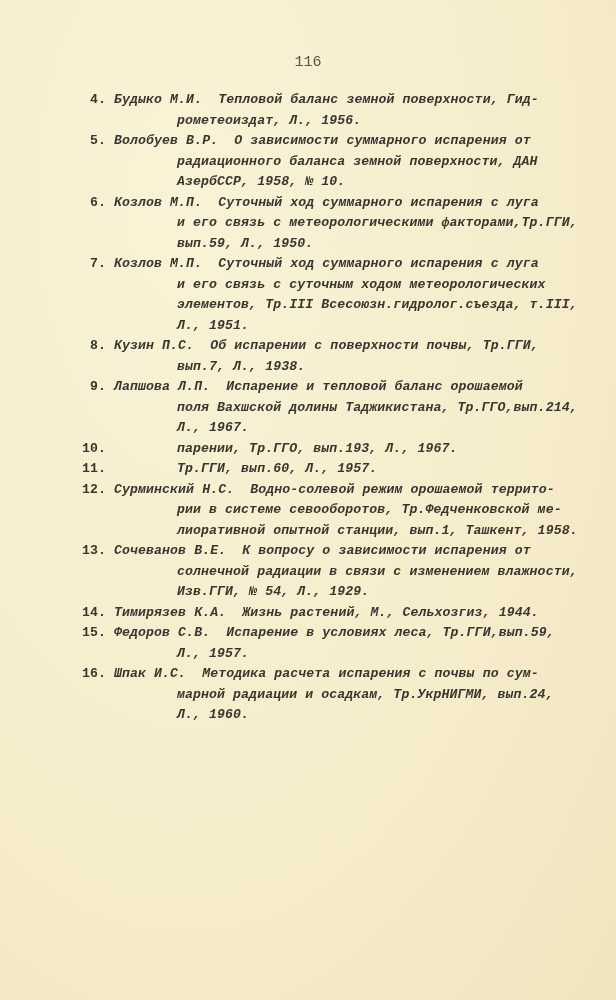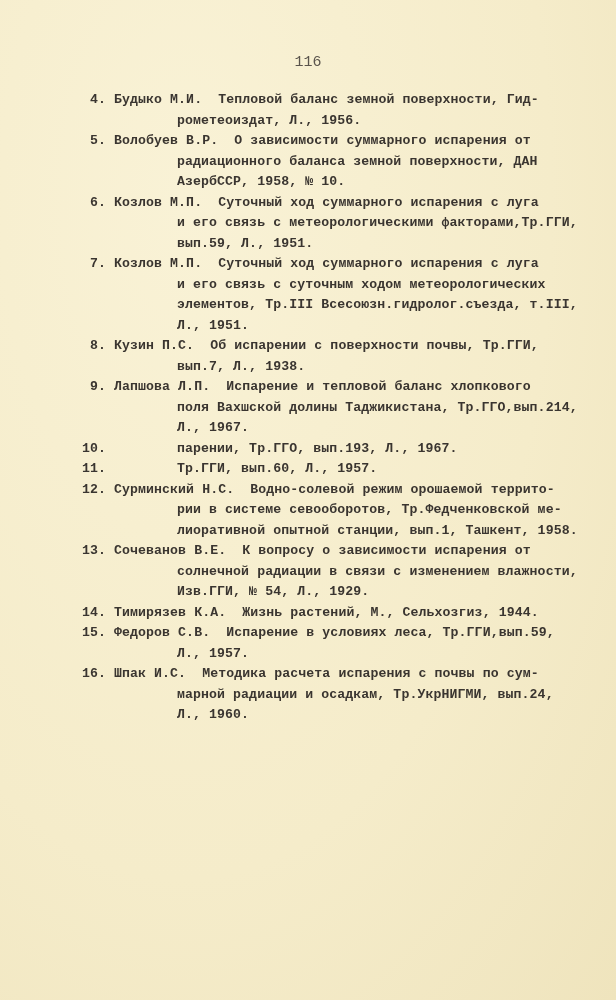--- a/index.html
+++ b/index.html
@@ -11,21 +11,21 @@
       color: #3a3530;
       position: relative;
     }
     .page-number {
       position: absolute; top: 54px; left: 0; width: 616px;
       text-align: center; font-size: 15px; color: #5a544c;
     }
     .refs { position: absolute; top: 90px; left: 78px; width: 538px; }
     .ref { position: relative; font-size: 13.2px; line-height: 20.5px; font-weight: bold; letter-spacing: 0.1px; }
     .ref-num { position: absolute; right: 100%; margin-right: -28px; white-space: nowrap; }
-    .ref-line { display: block; white-space: pre; }
+    .ref-line { display: block; white-space: pre; font-style: italic; }
     .ref-line.first { padding-left: 36px; }
     .ref-line.cont { padding-left: 99px; }
   </style>
 </head>
 <body>
 
 <div class="page-number">116</div>
 
 <div class="refs">
   <div class="ref" style="margin-left:0">
@@ -36,37 +36,37 @@
   <div class="ref">
     <span class="ref-num">5.</span>
     <span class="ref-line first">Волобуев В.Р.  О зависимости суммарного испарения от</span>
     <span class="ref-line cont">радиационного баланса земной поверхности, ДАН</span>
     <span class="ref-line cont">АзербССР, 1958, № 10.</span>
   </div>
   <div class="ref">
     <span class="ref-num">6.</span>
     <span class="ref-line first">Козлов М.П.  Суточный ход суммарного испарения с луга</span>
     <span class="ref-line cont">и его связь с метеорологическими факторами,Тр.ГГИ,</span>
-    <span class="ref-line cont">вып.59, Л., 1951.</span>
+    <span class="ref-line cont">вып.59, Л., 1950.</span>
   </div>
   <div class="ref">
     <span class="ref-num">7.</span>
     <span class="ref-line first">Козлов М.П.  Суточный ход суммарного испарения с луга</span>
     <span class="ref-line cont">и его связь с суточным ходом метеорологических</span>
     <span class="ref-line cont">элементов, Тр.III Всесоюзн.гидролог.съезда, т.III,</span>
     <span class="ref-line cont">Л., 1951.</span>
   </div>
   <div class="ref">
     <span class="ref-num">8.</span>
     <span class="ref-line first">Кузин П.С.  Об испарении с поверхности почвы, Тр.ГГИ,</span>
     <span class="ref-line cont">вып.7, Л., 1938.</span>
   </div>
   <div class="ref">
     <span class="ref-num">9.</span>
-    <span class="ref-line first">Лапшова Л.П.  Испарение и тепловой баланс хлопкового</span>
+    <span class="ref-line first">Лапшова Л.П.  Испарение и тепловой баланс орошаемой</span>
     <span class="ref-line cont">поля Вахшской долины Таджикистана, Тр.ГГО,вып.214,</span>
     <span class="ref-line cont">Л., 1967.</span>
   </div>
   <div class="ref">
     <span class="ref-num">10.</span>
     <span class="ref-line cont">парении, Тр.ГГО, вып.193, Л., 1967.</span>
   </div>
   <div class="ref">
     <span class="ref-num">11.</span>
     <span class="ref-line cont">Тр.ГГИ, вып.60, Л., 1957.</span>

